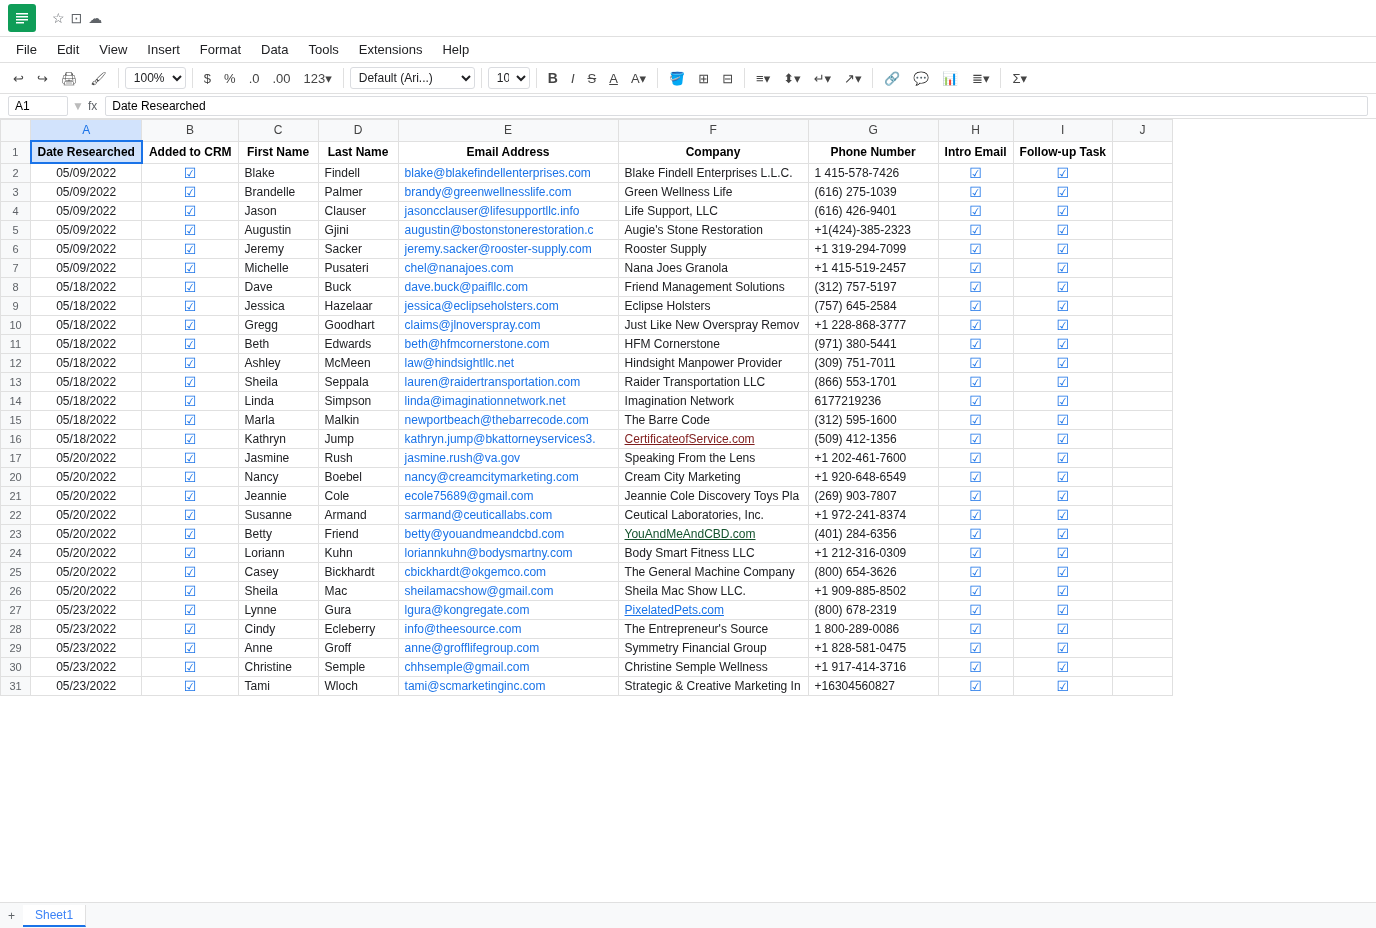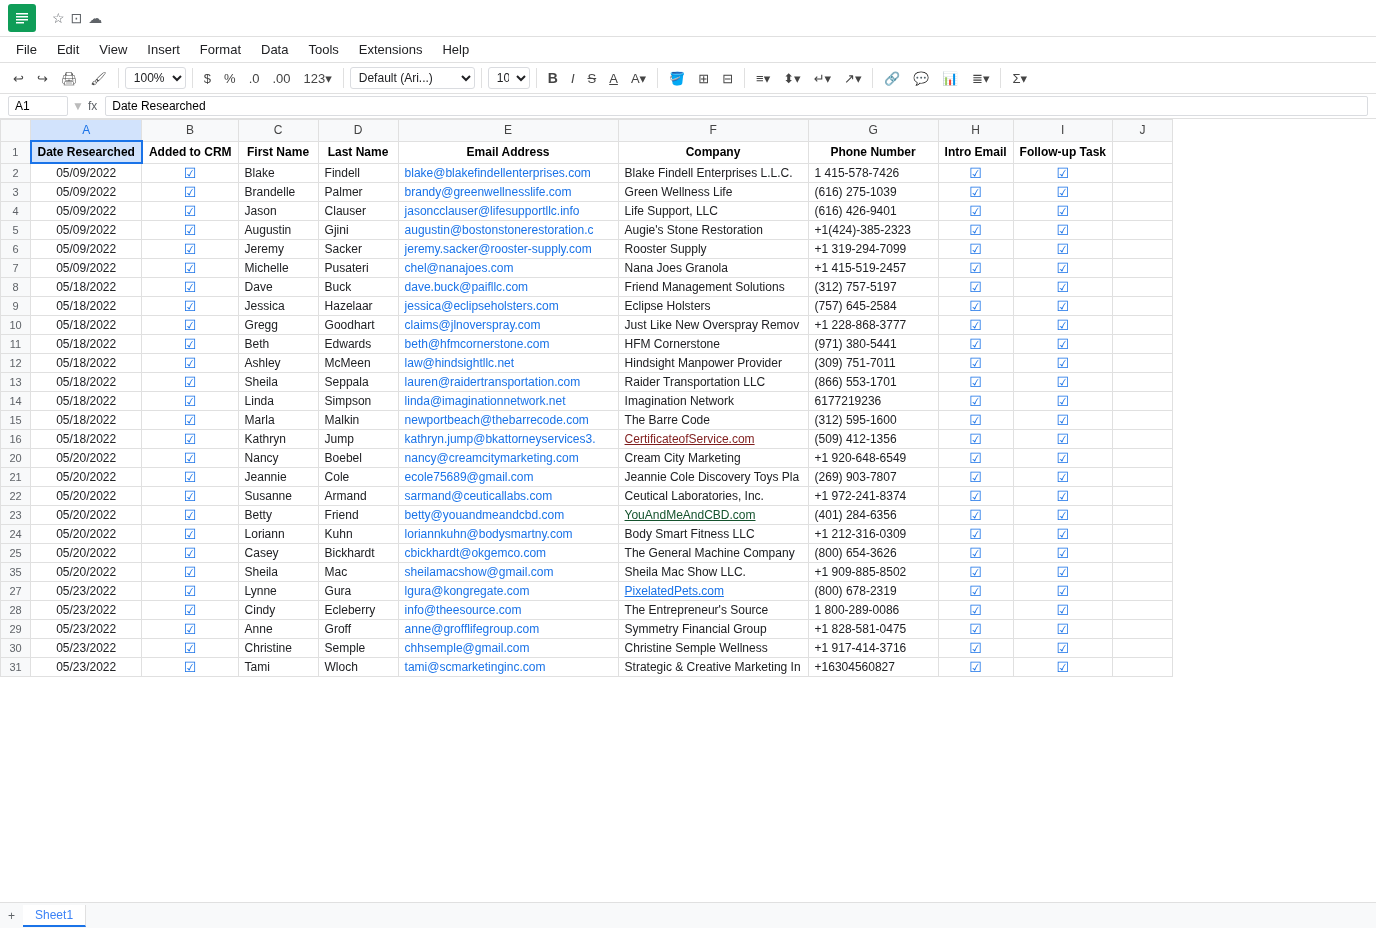--- a/index.html
+++ b/index.html
@@ -403,20 +403,33 @@
           <td class="data-cell name-cell">Kathryn</td>
           <td class="data-cell name-cell">Jump</td>
           <td class="data-cell email-cell">kathryn.jump@bkattorneyservices3.</td>
           <td class="data-cell company-cell" style="color: #7f1d1d; text-decoration: underline;">CertificateofService.com</td>
           <td class="data-cell phone-cell">(509) 412-1356</td>
           <td class="intro-cell"><span class="check-mark">☑</span></td>
           <td class="followup-cell"><span class="check-mark">☑</span></td>
           <td class="data-cell" style="min-width: 60px;"></td>
         </tr>
         <tr>
+          <td class="row-num">17</td>
+          <td class="data-cell date-cell">05/20/2022</td>
+          <td class="check-cell"><span class="check-mark">☑</span></td>
+          <td class="data-cell name-cell">Jasmine</td>
+          <td class="data-cell name-cell">Rush</td>
+          <td class="data-cell email-cell">jasmine.rush@va.gov</td>
+          <td class="data-cell company-cell">Speaking From the Lens</td>
+          <td class="data-cell phone-cell">+1 202-461-7600</td>
+          <td class="intro-cell"><span class="check-mark">☑</span></td>
+          <td class="followup-cell"><span class="check-mark">☑</span></td>
+          <td class="data-cell" style="min-width: 60px;"></td>
+        </tr>
+        <tr>
           <td class="row-num">20</td>
           <td class="data-cell date-cell">05/20/2022</td>
           <td class="check-cell"><span class="check-mark">☑</span></td>
           <td class="data-cell name-cell">Nancy</td>
           <td class="data-cell name-cell">Boebel</td>
           <td class="data-cell email-cell">nancy@creamcitymarketing.com</td>
           <td class="data-cell company-cell">Cream City Marketing</td>
           <td class="data-cell phone-cell">+1 920-648-6549</td>
           <td class="intro-cell"><span class="check-mark">☑</span></td>
           <td class="followup-cell"><span class="check-mark">☑</span></td>
@@ -481,21 +494,21 @@
           <td class="data-cell name-cell">Casey</td>
           <td class="data-cell name-cell">Bickhardt</td>
           <td class="data-cell email-cell">cbickhardt@okgemco.com</td>
           <td class="data-cell company-cell">The General Machine Company</td>
           <td class="data-cell phone-cell">(800) 654-3626</td>
           <td class="intro-cell"><span class="check-mark">☑</span></td>
           <td class="followup-cell"><span class="check-mark">☑</span></td>
           <td class="data-cell" style="min-width: 60px;"></td>
         </tr>
         <tr>
-          <td class="row-num">35</td>
+          <td class="row-num">26</td>
           <td class="data-cell date-cell">05/20/2022</td>
           <td class="check-cell"><span class="check-mark">☑</span></td>
           <td class="data-cell name-cell">Sheila</td>
           <td class="data-cell name-cell">Mac</td>
           <td class="data-cell email-cell">sheilamacshow@gmail.com</td>
           <td class="data-cell company-cell">Sheila Mac Show LLC.</td>
           <td class="data-cell phone-cell">+1 909-885-8502</td>
           <td class="intro-cell"><span class="check-mark">☑</span></td>
           <td class="followup-cell"><span class="check-mark">☑</span></td>
           <td class="data-cell" style="min-width: 60px;"></td>

